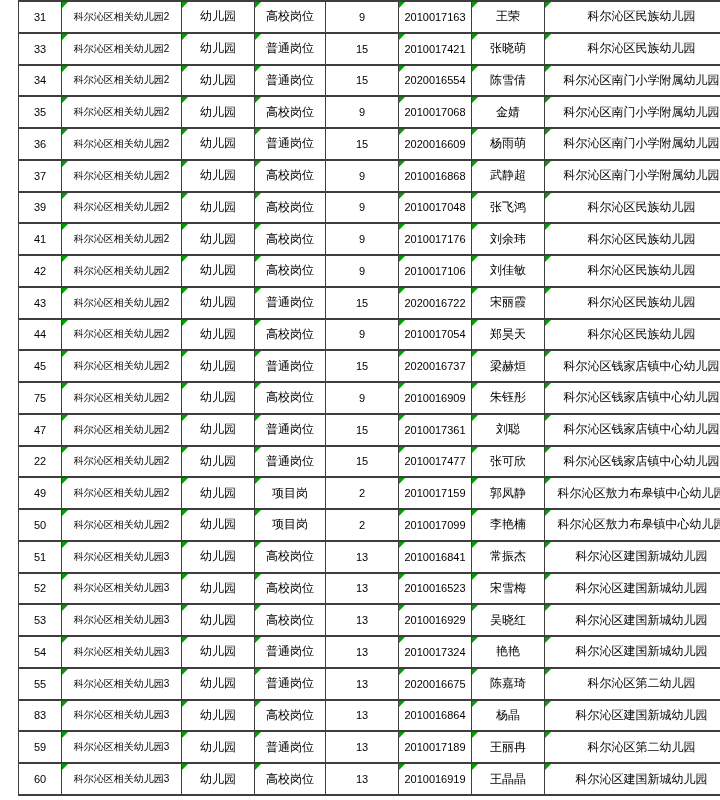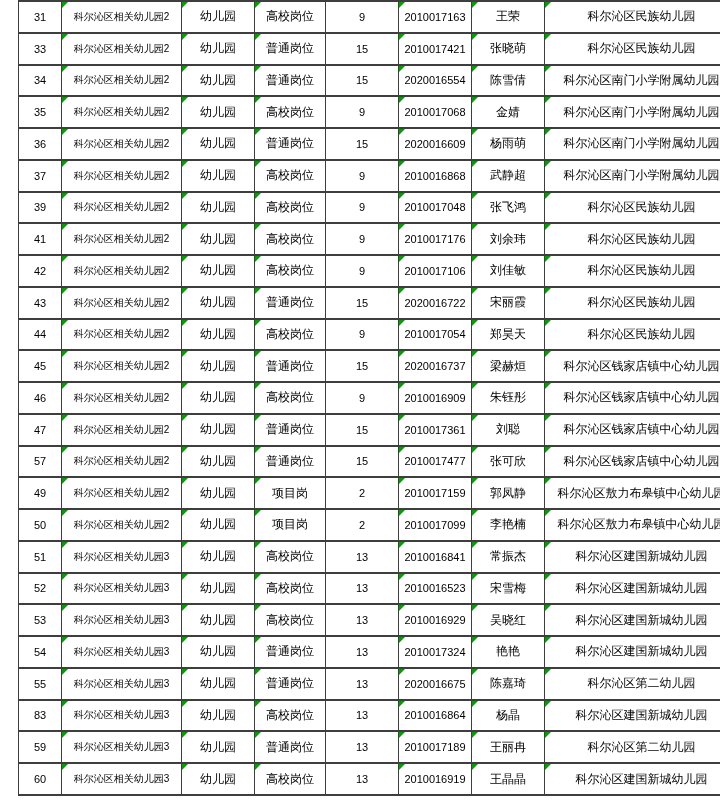--- a/index.html
+++ b/index.html
@@ -169,41 +169,41 @@
         <td class="c0 num">45</td>
         <td class="c1 err">科尔沁区相关幼儿园2</td>
         <td class="c2 err">幼儿园</td>
         <td class="c3 err">普通岗位</td>
         <td class="c4 num">15</td>
         <td class="c5 num err">2020016737</td>
         <td class="c6 err">梁赫烜</td>
         <td class="c7 err">科尔沁区钱家店镇中心幼儿园</td>
       </tr>
       <tr>
-        <td class="c0 num">46</td>
+        <td class="c0 num">75</td>
         <td class="c1 err">科尔沁区相关幼儿园2</td>
         <td class="c2 err">幼儿园</td>
         <td class="c3 err">高校岗位</td>
         <td class="c4 num">9</td>
         <td class="c5 num err">2010016909</td>
         <td class="c6 err">朱钰彤</td>
         <td class="c7 err">科尔沁区钱家店镇中心幼儿园</td>
       </tr>
       <tr>
         <td class="c0 num">47</td>
         <td class="c1 err">科尔沁区相关幼儿园2</td>
         <td class="c2 err">幼儿园</td>
         <td class="c3 err">普通岗位</td>
         <td class="c4 num">15</td>
         <td class="c5 num err">2010017361</td>
         <td class="c6 err">刘聪</td>
         <td class="c7 err">科尔沁区钱家店镇中心幼儿园</td>
       </tr>
       <tr>
-        <td class="c0 num">57</td>
+        <td class="c0 num">22</td>
         <td class="c1 err">科尔沁区相关幼儿园2</td>
         <td class="c2 err">幼儿园</td>
         <td class="c3 err">普通岗位</td>
         <td class="c4 num">15</td>
         <td class="c5 num err">2010017477</td>
         <td class="c6 err">张可欣</td>
         <td class="c7 err">科尔沁区钱家店镇中心幼儿园</td>
       </tr>
       <tr>
         <td class="c0 num">49</td>

